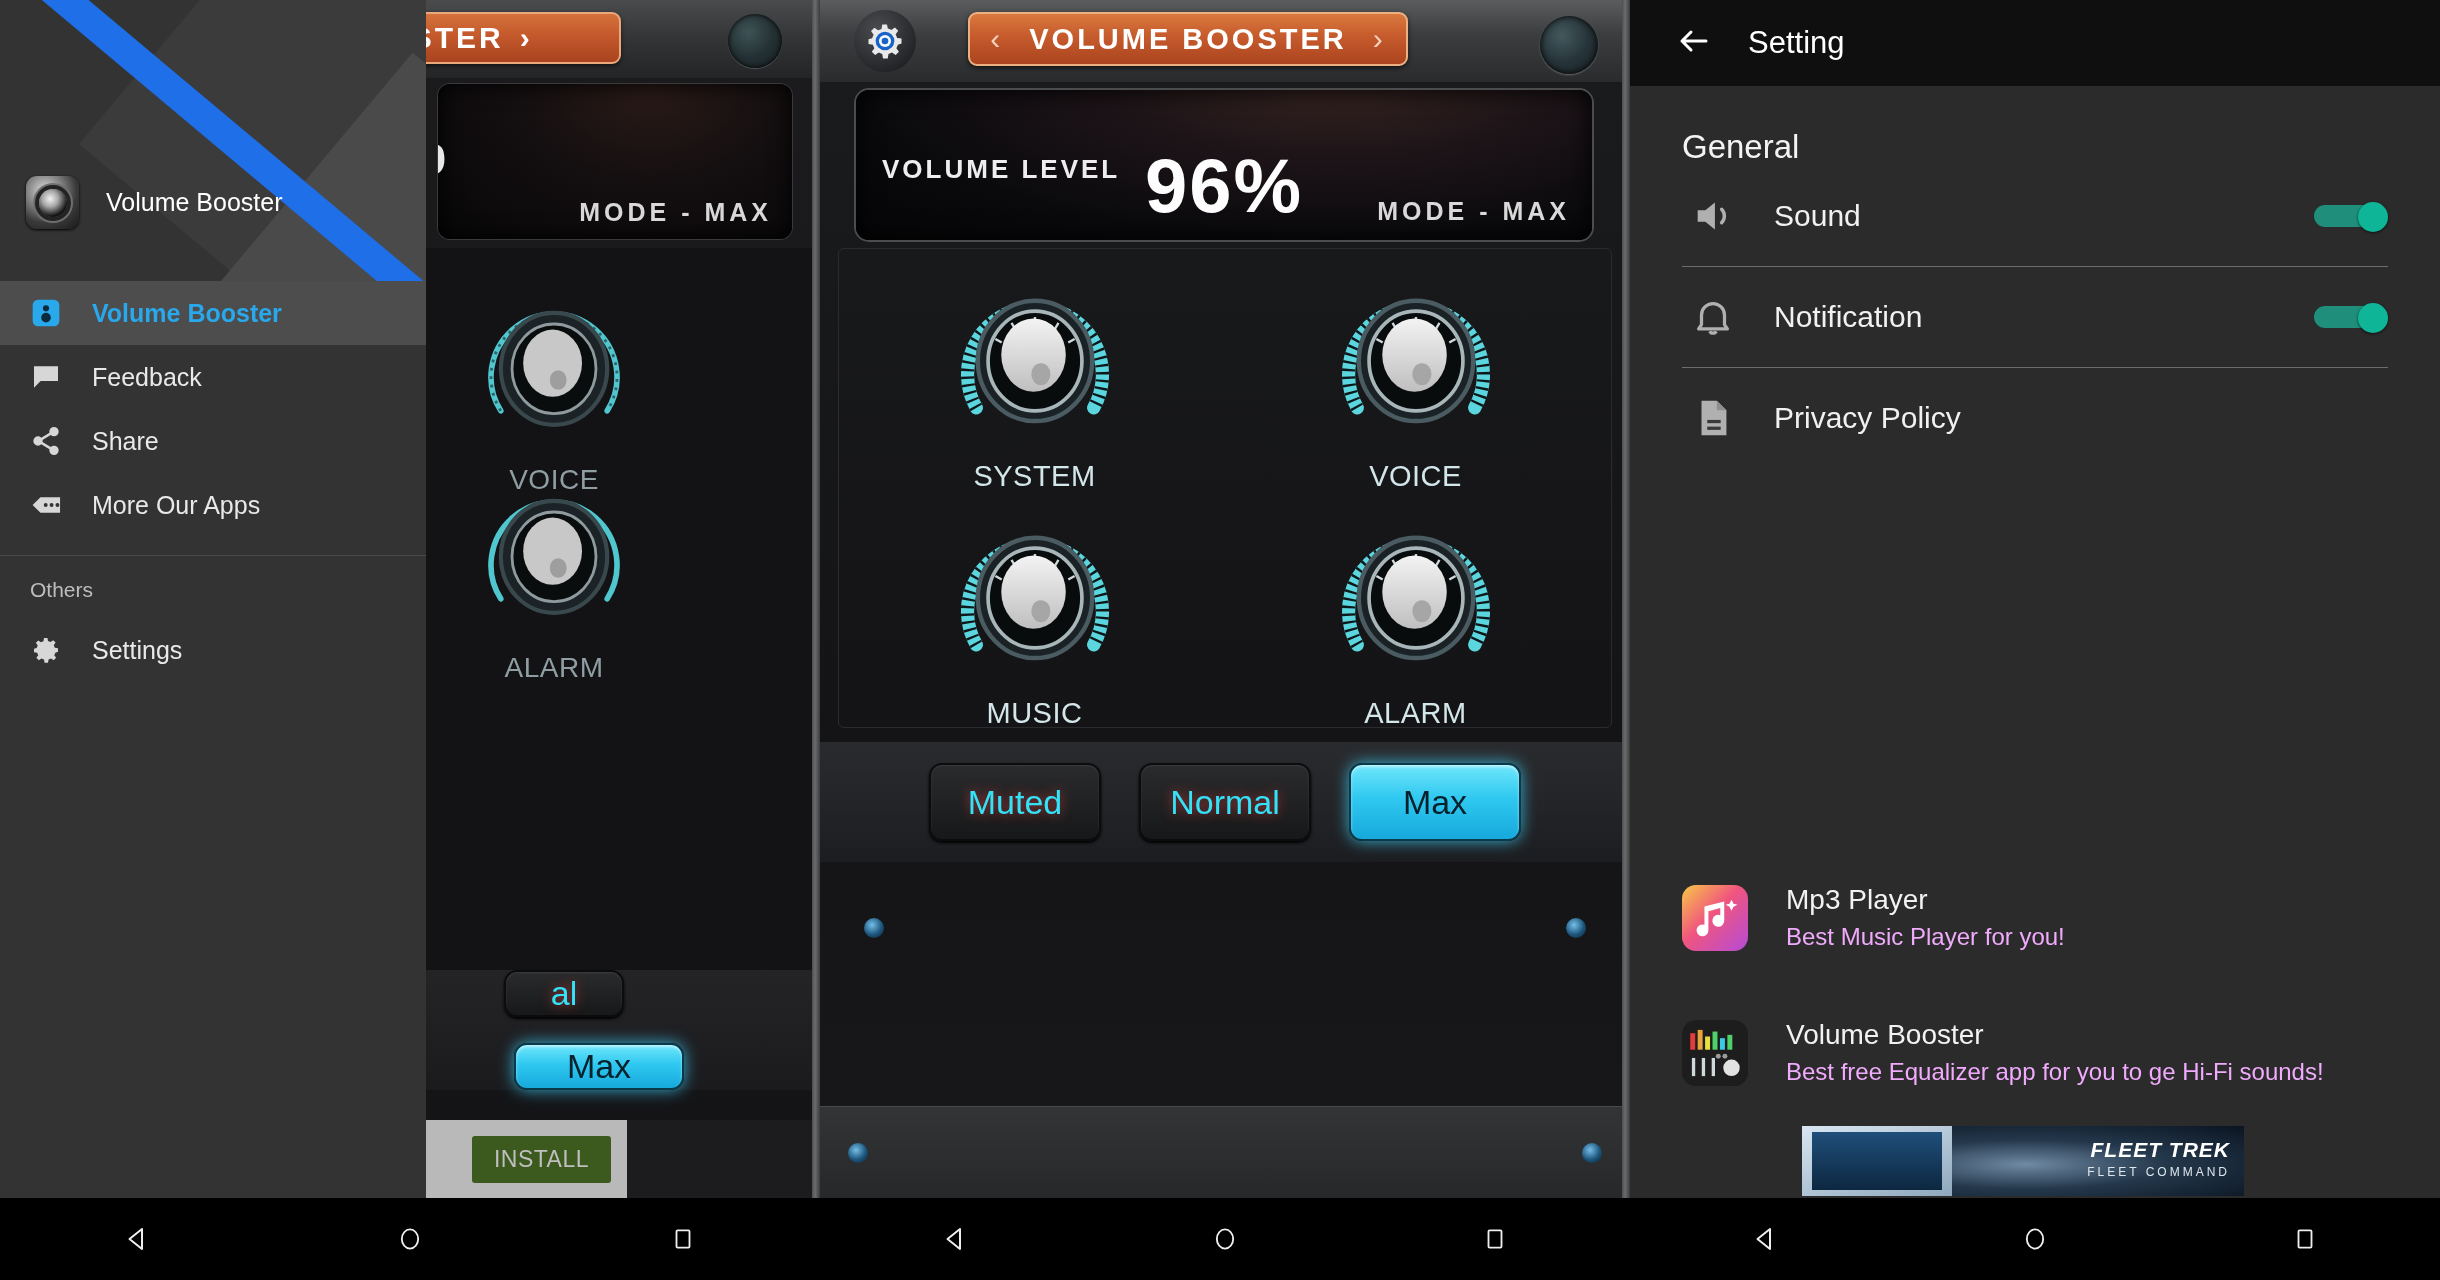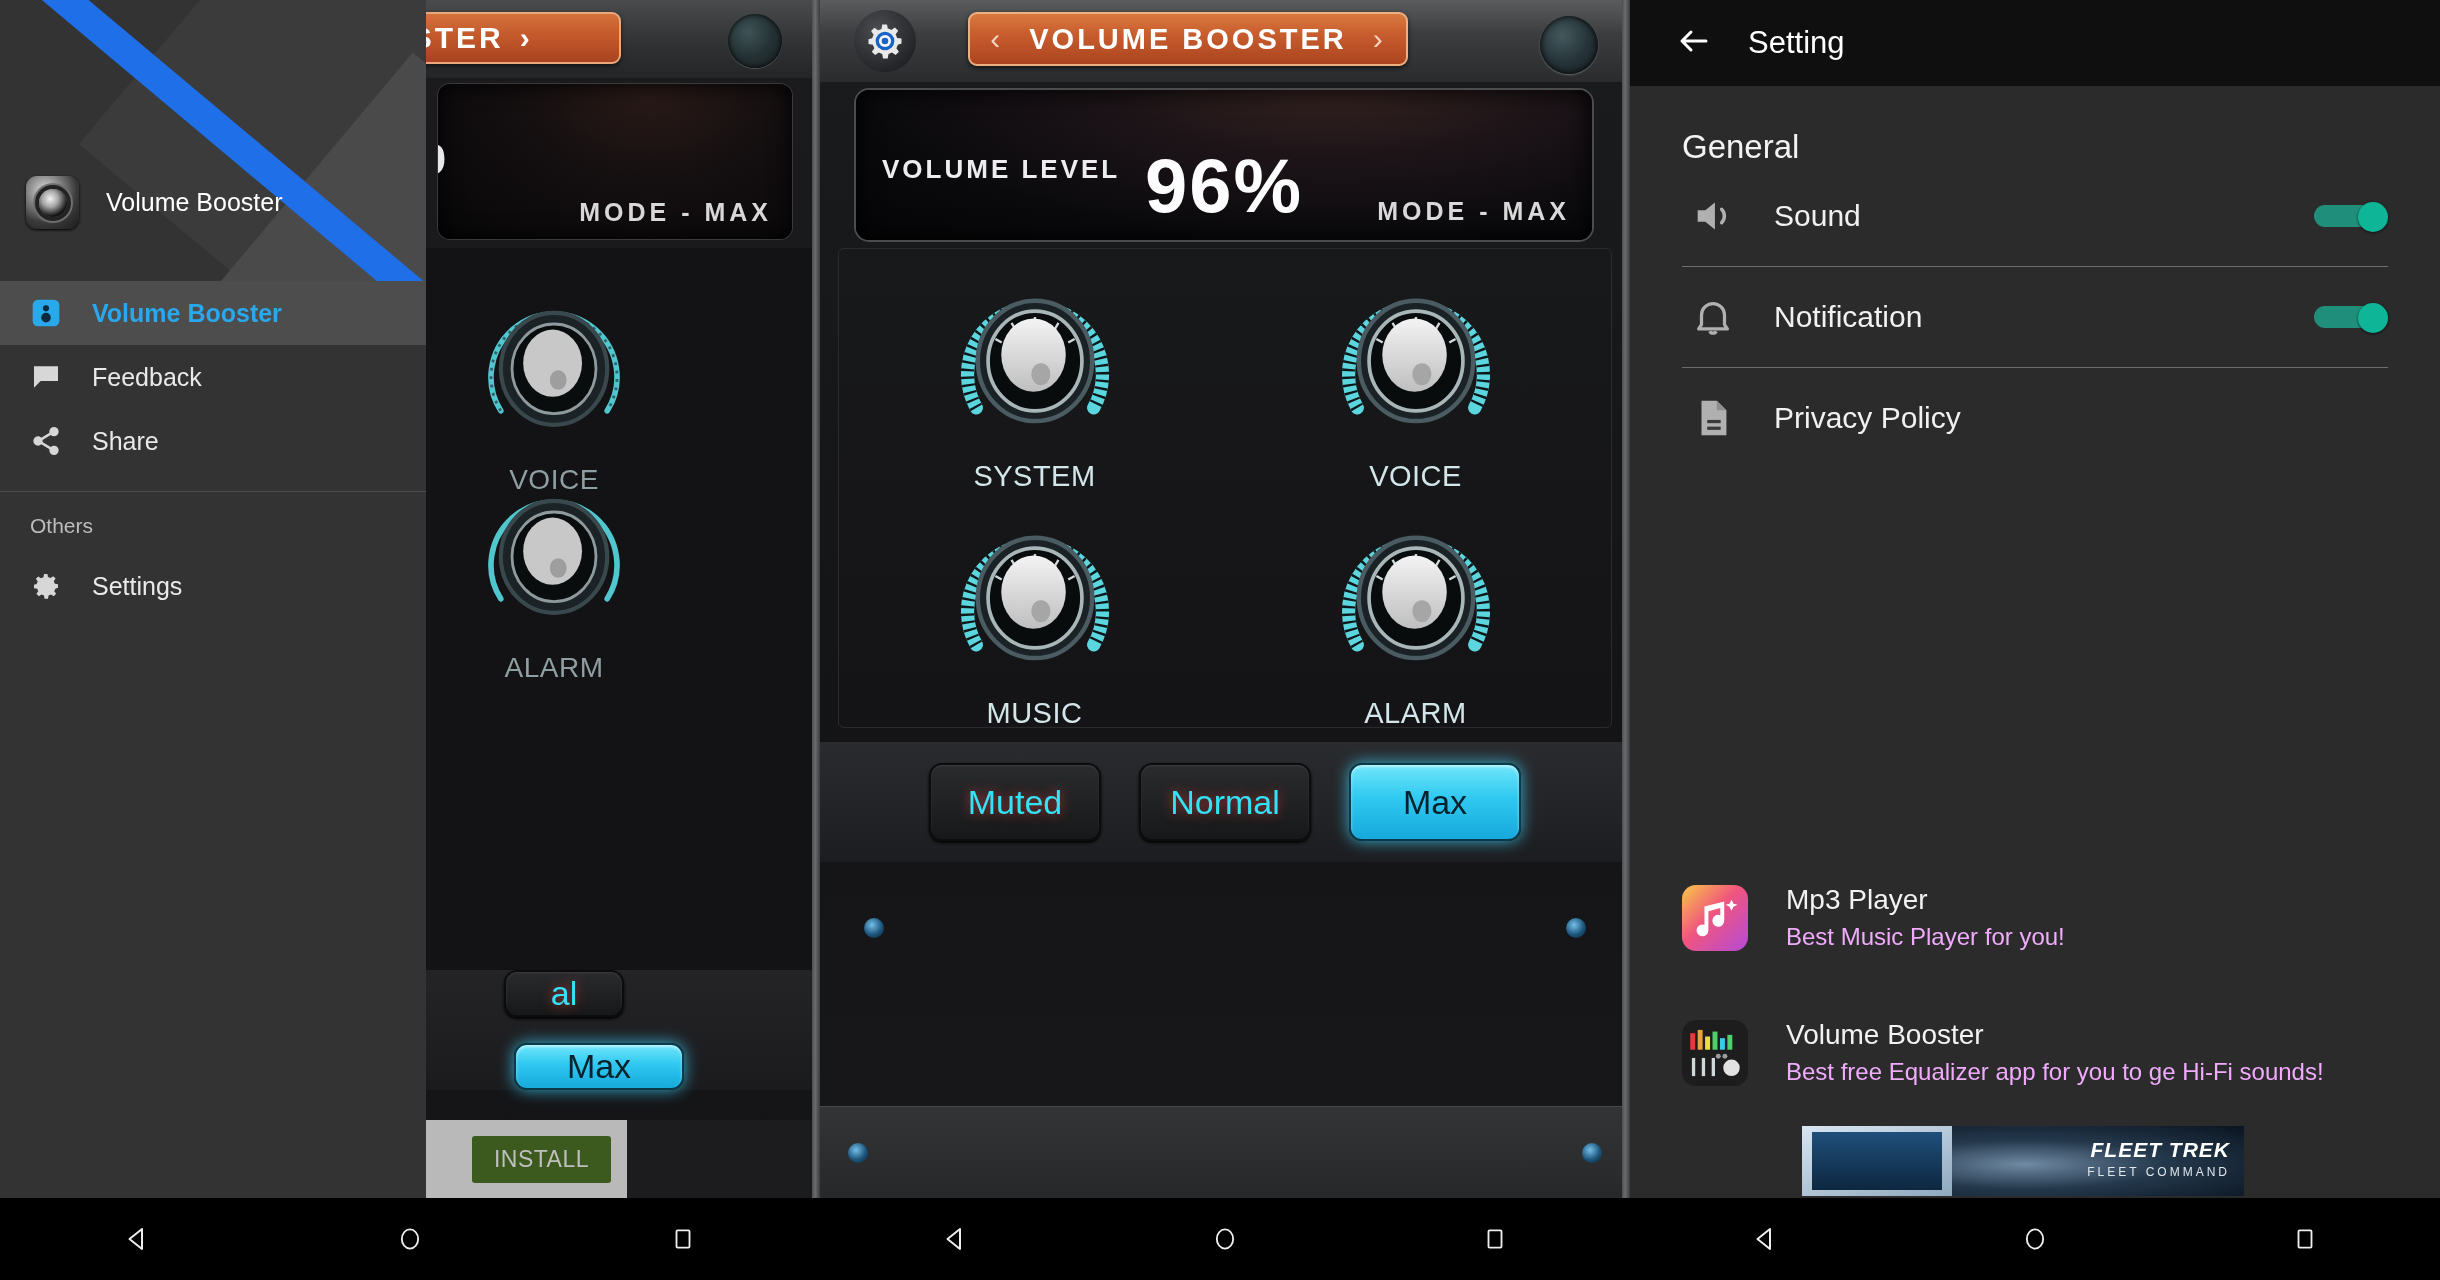--- a/index.html
+++ b/index.html
@@ -352,20 +352,31 @@
             <svg width="32" height="32" viewBox="0 0 24 24" fill="none" stroke="#d7d7d7" stroke-width="1.8">
               <circle cx="18" cy="5" r="2.6" fill="#d7d7d7"></circle>
               <circle cx="6" cy="12" r="2.6" fill="#d7d7d7"></circle>
               <circle cx="18" cy="19" r="2.6" fill="#d7d7d7"></circle>
               <path d="M8.3 10.8 15.7 6.3M8.3 13.2 15.7 17.7"></path>
             </svg>
           </div>
           <div class="di-label">Share</div>
         </div>
 
+        <div class="drawer-item">
+          <div class="di-ico">
+            <svg width="34" height="34" viewBox="0 0 26 24" fill="#d7d7d7">
+              <path d="M2 12 8 6h15v12H8z"></path>
+              <circle cx="12" cy="12" r="1.5" fill="#333"></circle>
+              <circle cx="16.5" cy="12" r="1.5" fill="#333"></circle>
+              <circle cx="21" cy="12" r="1.5" fill="#333"></circle>
+            </svg>
+          </div>
+          <div class="di-label">More Our Apps</div>
+        </div>
 
         <div class="drawer-divider"></div>
         <div class="drawer-section">Others</div>
 
         <div class="drawer-item">
           <div class="di-ico">
             <svg width="32" height="32" viewBox="0 0 24 24" fill="#d7d7d7">
               <path d="M12 8.2a3.8 3.8 0 1 0 0 7.6 3.8 3.8 0 0 0 0-7.6zm9 5.1v-2.6l-2.4-.4a6.9 6.9 0 0 0-.8-1.9l1.4-2-1.8-1.8-2 1.4a6.9 6.9 0 0 0-1.9-.8L13.1 3h-2.6l-.4 2.4c-.7.2-1.3.5-1.9.8l-2-1.4-1.8 1.8 1.4 2c-.3.6-.6 1.2-.8 1.9L3 11v2.6l2.4.4c.2.7.5 1.3.8 1.9l-1.4 2 1.8 1.8 2-1.4c.6.3 1.2.6 1.9.8l.4 2.4h2.6l.4-2.4c.7-.2 1.3-.5 1.9-.8l2 1.4 1.8-1.8-1.4-2c.3-.6.6-1.2.8-1.9z"></path>
             </svg>
           </div>

